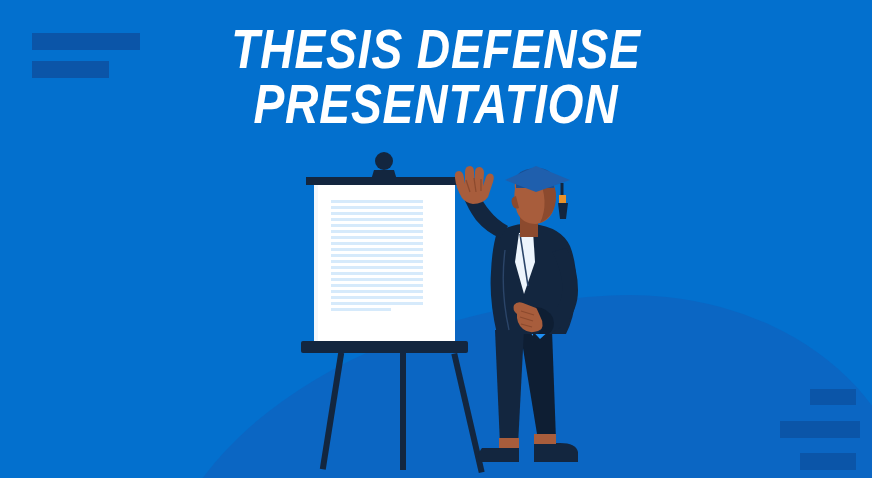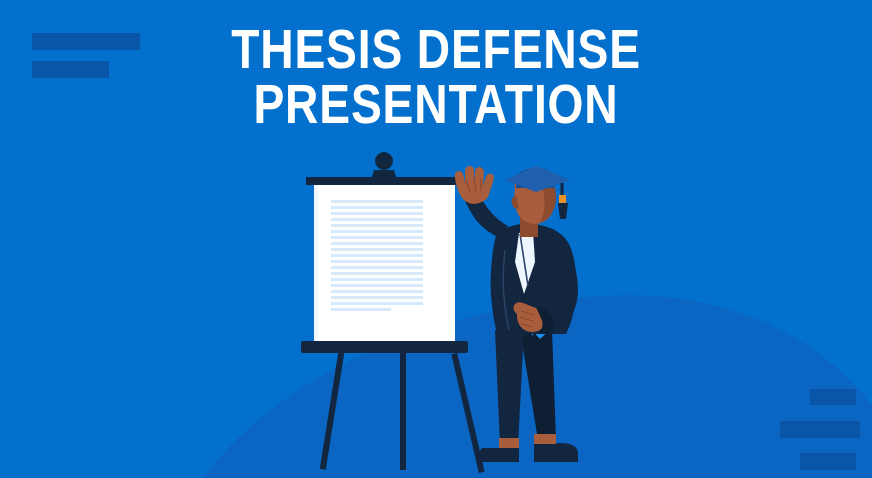--- a/index.html
+++ b/index.html
@@ -43,20 +43,21 @@
   #deco-br-3 { left: 800px; top: 453px; width: 56px;  height: 17px; }
 
   
   #title-block {
     position: absolute;
     left: 0;
     top: 22px;
     width: 872px;
     text-align: center;
     z-index: 6;
+    font-style: italic;
   }
   .title-line {
     display: block;
     color: #ffffff;
     font-family: "Liberation Sans Narrow", "Liberation Sans", sans-serif;
     font-weight: 700;
     font-size: 55px;
     line-height: 55px;
     letter-spacing: 1px;
     transform: scaleX(0.84);

